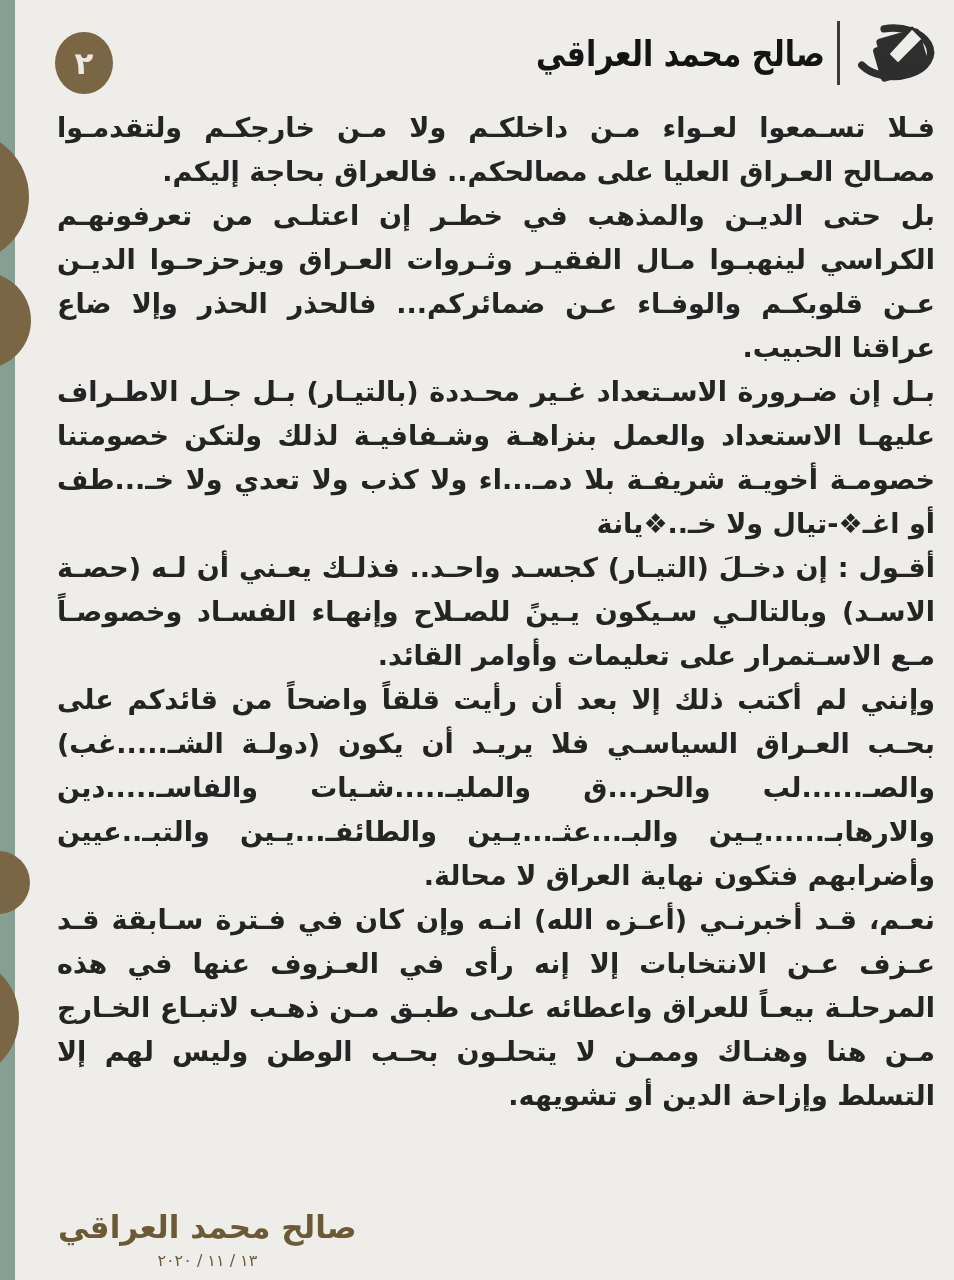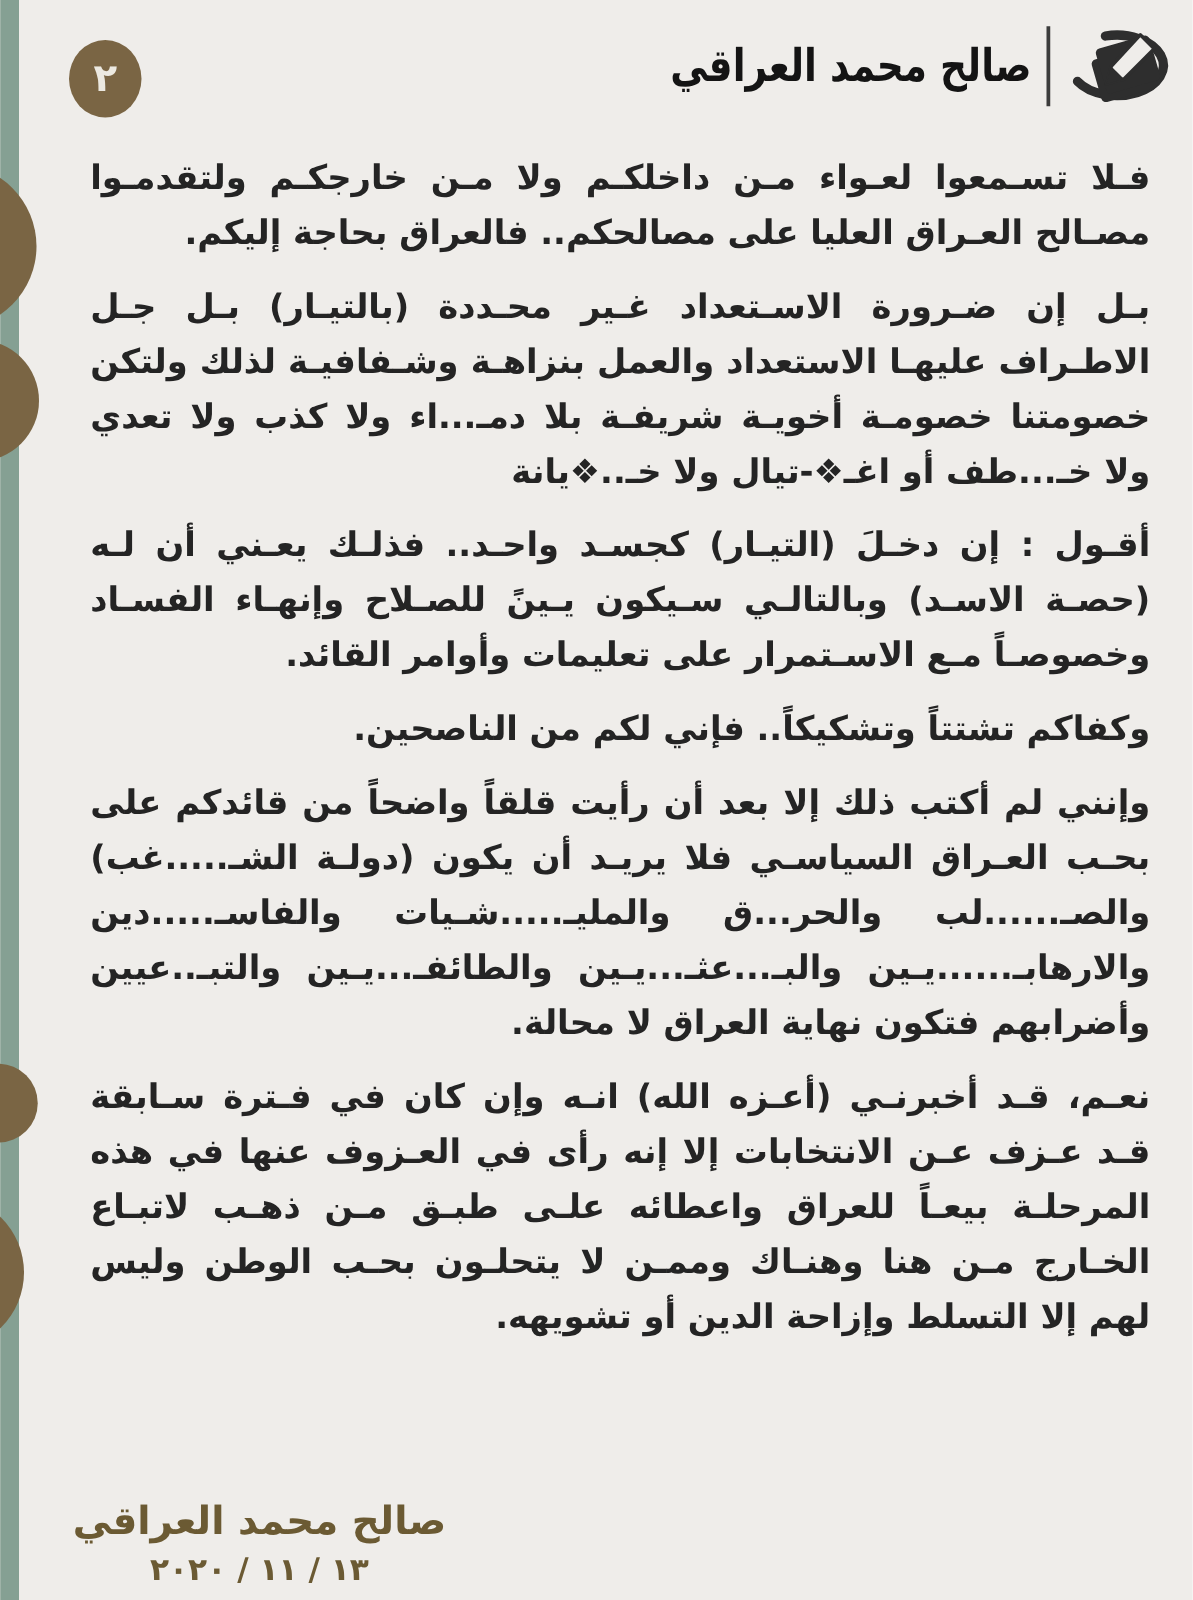--- a/index.html
+++ b/index.html
@@ -56,31 +56,31 @@
   .content {
     position:absolute;
     top:106px; right:19px; left:57px;
     direction:rtl;
     text-align:justify;
     color:#242424;
     font-weight:bold;
     font-size:27px;
     line-height:44px;
   }
-  .content p { margin:15px; padding:0; }
+  .content p { margin:0; padding:0; }
 
   .footer {
     position:absolute;
     left:58px; bottom:10px;
     direction:rtl;
     text-align:center;
     color:#6b5a33;
   }
   .footer-signature { font-size:31px; font-weight:bold; white-space:nowrap; }
-  .footer-date { font-size:25px; font-weight:bold; margin-top:6px; letter-spacing:2px; }
+  .footer-date { font-size:16px; font-weight:normal; margin-top:6px; letter-spacing:2px; }
 </style>
 </head>
 <body>
 
 <div class="page">
 
   <div class="side-strip"></div>
   <div class="deco-circle circle-1"></div>
   <div class="deco-circle circle-2"></div>
   <div class="deco-circle circle-3"></div>
@@ -99,23 +99,23 @@
         <rect x="24" y="30" width="50" height="38" rx="4" fill="#2e2e2e"></rect>
         <rect x="30" y="22" width="48" height="40" rx="4" fill="#2e2e2e"></rect>
       </g>
       <path d="M64 16 l12 12 -26 26 -15 4 4 -15 z" fill="#efedea" stroke="#2e2e2e" stroke-width="3" stroke-linejoin="round"></path>
       <path d="M39 43 l-4 15 15 -4 z" fill="#2e2e2e"></path>
     </svg>
   </div>
 
   <div class="content">
     <p>فـلا تسـمعوا لعـواء مـن داخلكـم ولا مـن خارجكـم ولتقدمـوا مصـالح العـراق العليا على مصالحكم.. فالعراق بحاجة إليكم.</p>
+    <p>بل حتى الديـن والمذهب في خطـر إن اعتلـى من تعرفونهـم الكراسي لينهبـوا مـال الفقيـر وثـروات العـراق ويزحزحـوا الديـن عـن قلوبكـم والوفـاء عـن ضمائركم... فالحذر الحذر وإلا ضاع عراقنا الحبيب.</p>
     <p>بـل إن ضـرورة الاسـتعداد غـير محـددة (بالتيـار) بـل جـل الاطـراف عليهـا الاستعداد والعمل بنزاهـة وشـفافيـة لذلك ولتكن خصومتنا خصومـة أخويـة شريفـة بلا دمـ...اء ولا كذب ولا تعدي ولا خـ...طف أو اغـ❖-تيال ولا خـ..❖يانة</p>
     <p>أقـول : إن دخـلَ (التيـار) كجسـد واحـد.. فذلـك يعـني أن لـه (حصـة الاسـد) وبالتالـي سـيكون يـينً للصـلاح وإنهـاء الفسـاد وخصوصـاً مـع الاسـتمرار على تعليمات وأوامر القائد.</p>
-    <p>وكفاكم تشتتاً وتشكيكاً.. فإني لكم من الناصحين.</p>
     <p>وإنني لم أكتب ذلك إلا بعد أن رأيت قلقاً واضحاً من قائدكم على بحـب العـراق السياسـي فلا يريـد أن يكون (دولـة الشـ.....غب) والصـ......لب والحر...ق والمليـ.....شـيات والفاسـ.....دين والارهابـ......يـين والبـ...عثـ...يـين والطائفـ...يـين والتبـ..عيين وأضرابهم فتكون نهاية العراق لا محالة.</p>
     <p>نعـم، قـد أخبرنـي (أعـزه الله) انـه وإن كان في فـترة سـابقة قـد عـزف عـن الانتخابات إلا إنه رأى في العـزوف عنها في هذه المرحلـة بيعـاً للعراق واعطائه علـى طبـق مـن ذهـب لاتبـاع الخـارج مـن هنا وهنـاك وممـن لا يتحلـون بحـب الوطن وليس لهم إلا التسلط وإزاحة الدين أو تشويهه.</p>
 
   </div>
 
   <div class="footer">
     <div class="footer-signature">صالح محمد العراقي</div>
     <div class="footer-date">١٣ / ١١ / ٢٠٢٠</div>
   </div>
 

